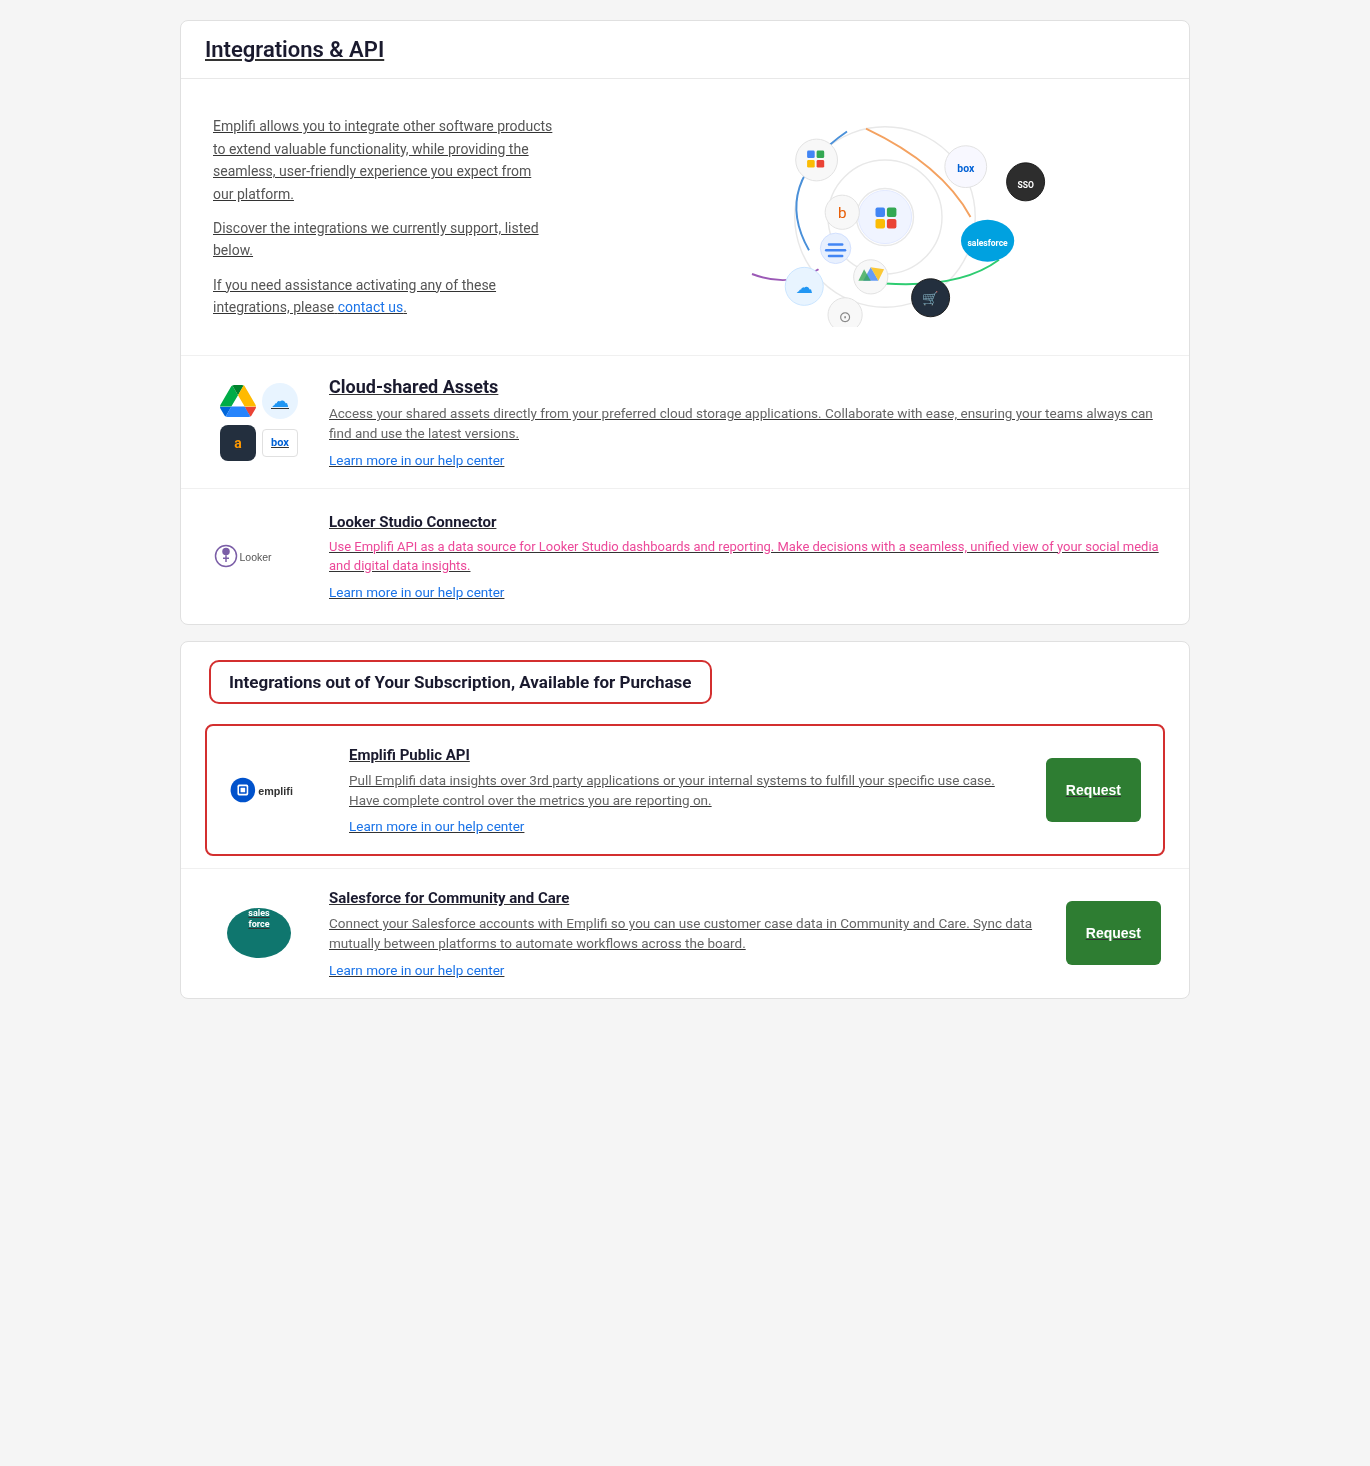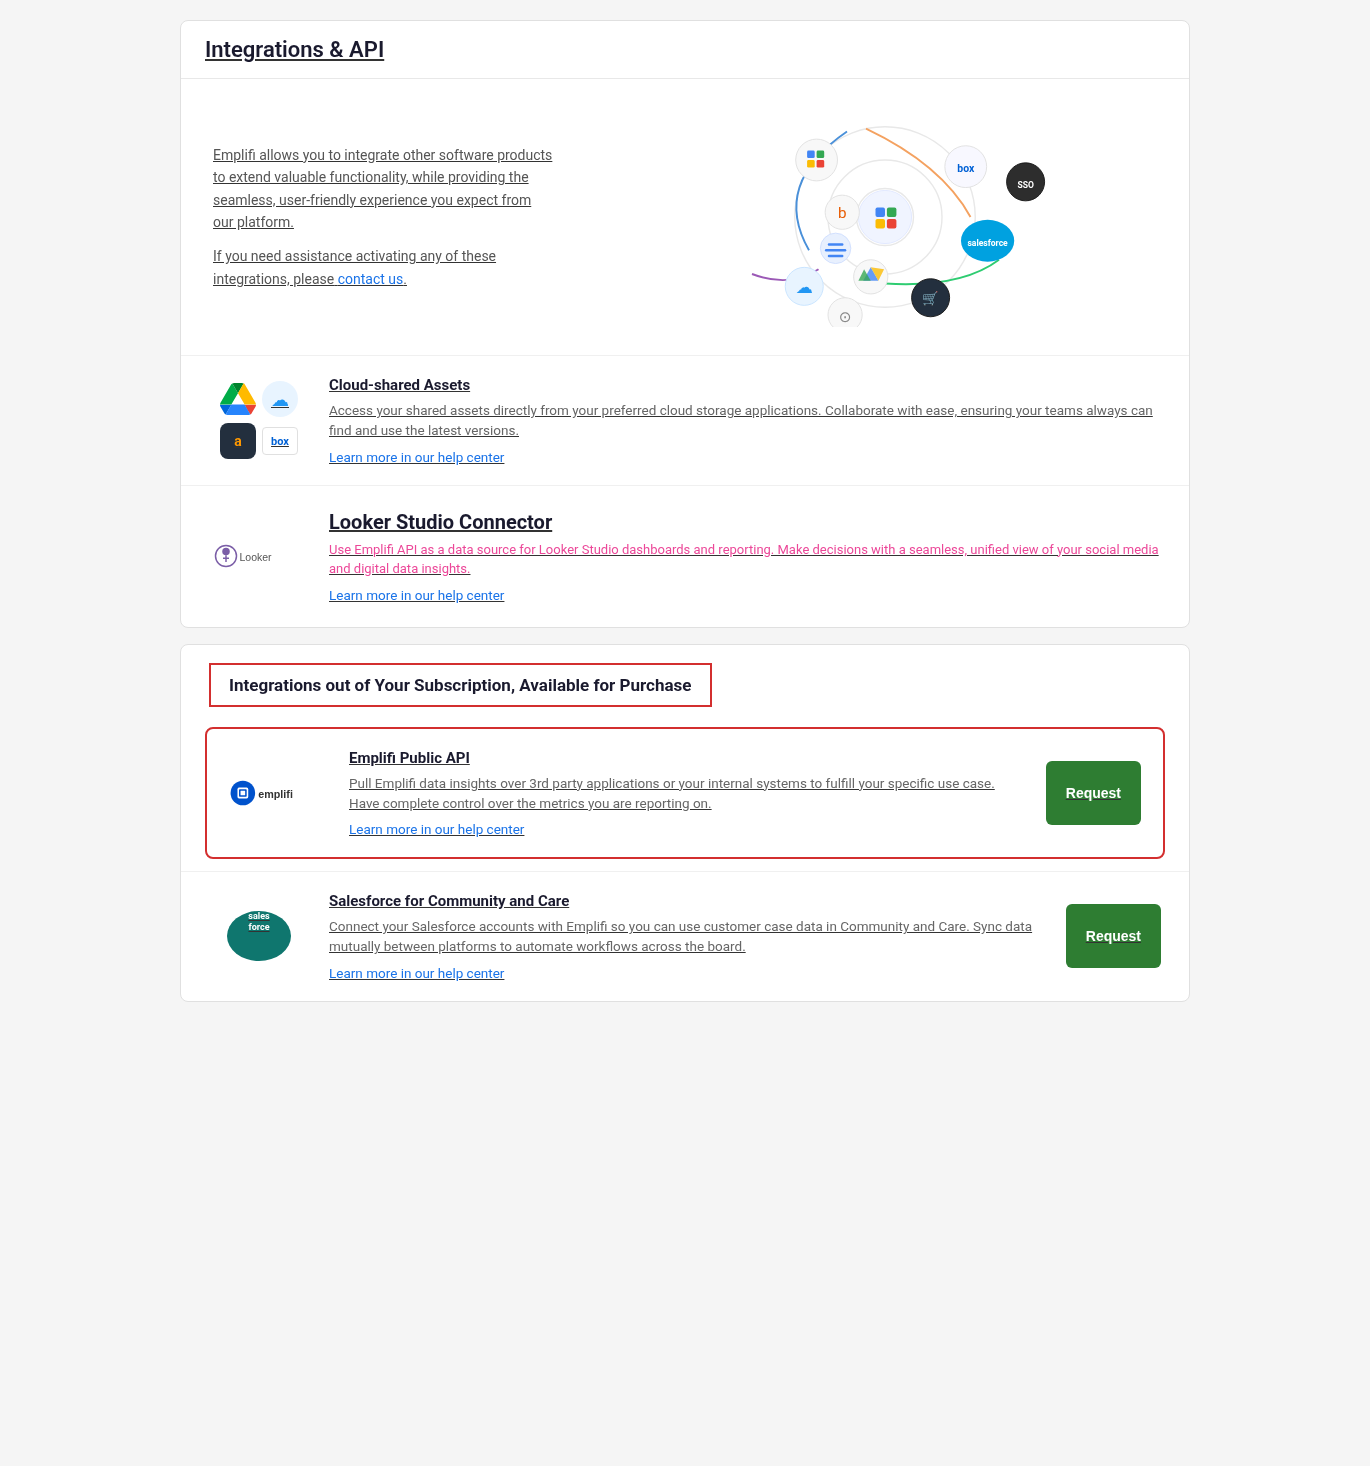--- a/index.html
+++ b/index.html
@@ -81,20 +81,21 @@
 <div class="page-container">
 
   <div class="card" style="border-radius:8px;">
     <div style="padding: 16px 24px; border-bottom: 1px solid #e8e8e8;">
       <h1 class="page-title" style="margin:0; padding:0; border:none;">Integrations &amp; API</h1>
     </div>
 
     <div class="intro-section">
       <div class="intro-text">
         <p>Emplifi allows you to integrate other software products to extend valuable functionality, while providing the seamless, user-friendly experience you expect from our platform.</p>
+        <p>Discover the integrations we currently support, listed below.</p>
         <p>
           <span>If you need assistance activating any of these integrations, please</span>
           <a href="#">contact us</a><span>.</span>
         </p>
       </div>
       <div class="intro-graphic">
 
         <svg class="graphic-svg" viewBox="0 0 400 230" xmlns="http://www.w3.org/2000/svg">
 
           <circle cx="220" cy="115" r="95" fill="none" stroke="#e8e8e8" stroke-width="1.5"></circle>
@@ -173,51 +174,51 @@
 
         <div style="width:36px;height:36px;background:#232f3e;border-radius:8px;display:flex;align-items:center;justify-content:center;">
           <span style="font-size:14px;color:#ff9900;font-weight:700;">a</span>
         </div>
 
         <div style="width:36px;height:28px;display:flex;align-items:center;justify-content:center;border:1px solid #e0e0e0;border-radius:4px;background:#fff;">
           <span style="font-size:11px;font-weight:700;color:#0061d5;">box</span>
         </div>
       </div>
       <div style="flex:1;">
-        <h3 style="font-size:15px;font-weight:700;color:#1a1a2e;margin-bottom:6px;">Cloud-shared Assets</h3>
+        <h3 style="font-size:18px;font-weight:700;color:#1a1a2e;margin-bottom:6px;">Cloud-shared Assets</h3>
         <p style="color:#666;line-height:1.5;margin-bottom:8px;font-size:13.5px;">Access your shared assets directly from your preferred cloud storage applications. Collaborate with ease, ensuring your teams always can find and use the latest versions.</p>
         <a href="#" style="color:#1a73e8;text-decoration:none;font-size:13.5px;">Learn more in our help center</a>
       </div>
     </div>
 
     <div style="border-top: 1px solid #f0f0f0; display:flex; align-items:center; padding:24px 28px; gap:20px;">
       <div style="flex:0 0 100px;display:flex;align-items:center;justify-content:center;">
         <svg width="90" height="36" viewBox="0 0 120 40">
 
           <circle cx="16" cy="20" r="14" fill="none" stroke="#7b5ea7" stroke-width="2"></circle>
           <circle cx="16" cy="14" r="5" fill="#7b5ea7"></circle>
           <line x1="16" y1="19" x2="16" y2="28" stroke="#7b5ea7" stroke-width="2"></line>
           <line x1="12" y1="23" x2="20" y2="23" stroke="#7b5ea7" stroke-width="2"></line>
 
           <text x="34" y="26" font-size="14" font-family="sans-serif" font-weight="500" fill="#555">Looker</text>
         </svg>
       </div>
       <div style="flex:1;">
-        <h3 style="font-size:20px;font-weight:700;color:#1a1a2e;margin-bottom:6px;">Looker Studio Connector</h3>
+        <h3 style="font-size:15px;font-weight:700;color:#1a1a2e;margin-bottom:6px;">Looker Studio Connector</h3>
         <p style="color:#ec4899;line-height:1.5;margin-bottom:8px;font-size:13px;">Use Emplifi API as a data source for Looker Studio dashboards and reporting. Make decisions with a seamless, unified view of your social media and digital data insights.</p>
         <a href="#" style="color:#1a73e8;text-decoration:none;font-size:13.5px;">Learn more in our help center</a>
       </div>
     </div>
 
   </div>
 
   <div class="card" style="border-radius:8px; overflow:visible;">
 
     <div style="padding:18px 28px 8px 28px;">
-      <div style="display:inline-block; border:2px solid #d32f2f; border-radius:0; padding:10px 18px;">
+      <div style="display:inline-block; border:2px solid #d32f2f; border-radius:10px; padding:10px 18px;">
         <h2 style="font-size:17px;font-weight:700;color:#1a1a2e;">Integrations out of Your Subscription, Available for Purchase</h2>
       </div>
     </div>
 
     <div style="border:2px solid #d32f2f; border-radius:8px; margin:12px 24px; padding:0;">
       <div style="display:flex;align-items:center;padding:20px 22px;gap:20px;">
         <div style="flex:0 0 100px;display:flex;align-items:center;justify-content:center;">
           <svg width="100" height="40" viewBox="0 0 130 42">
 
             <circle cx="18" cy="21" r="16" fill="#0052cc"></circle>

